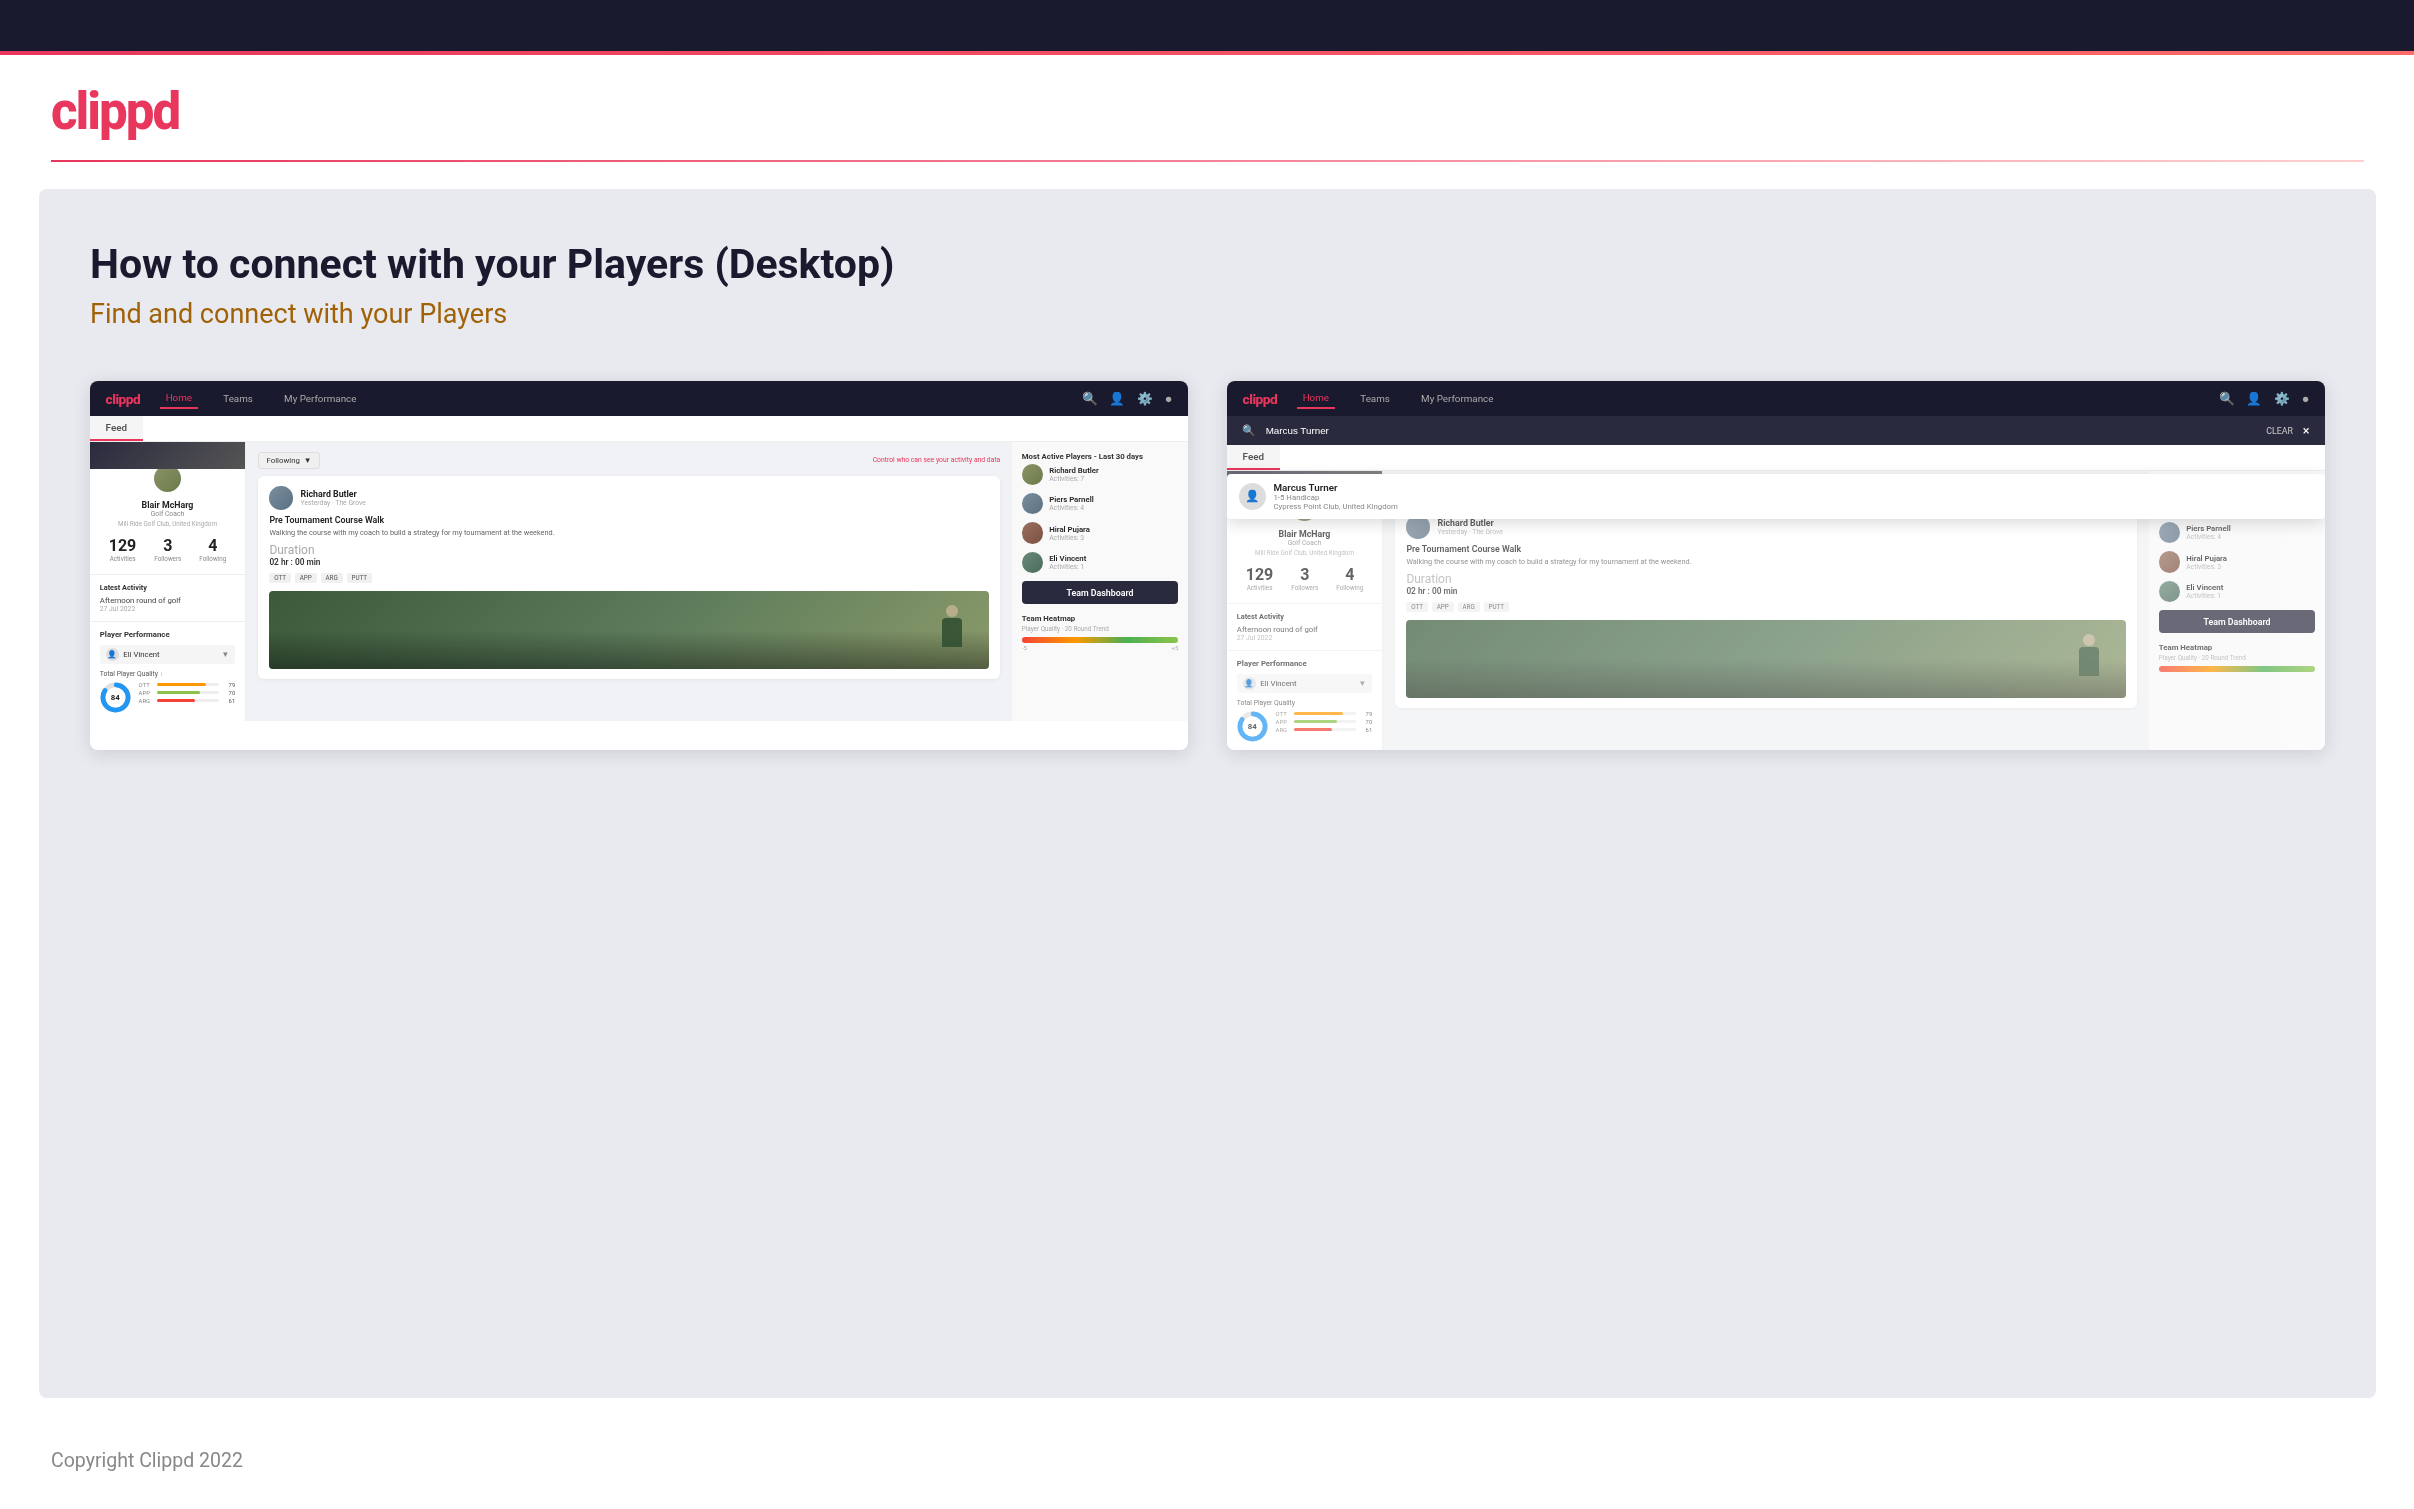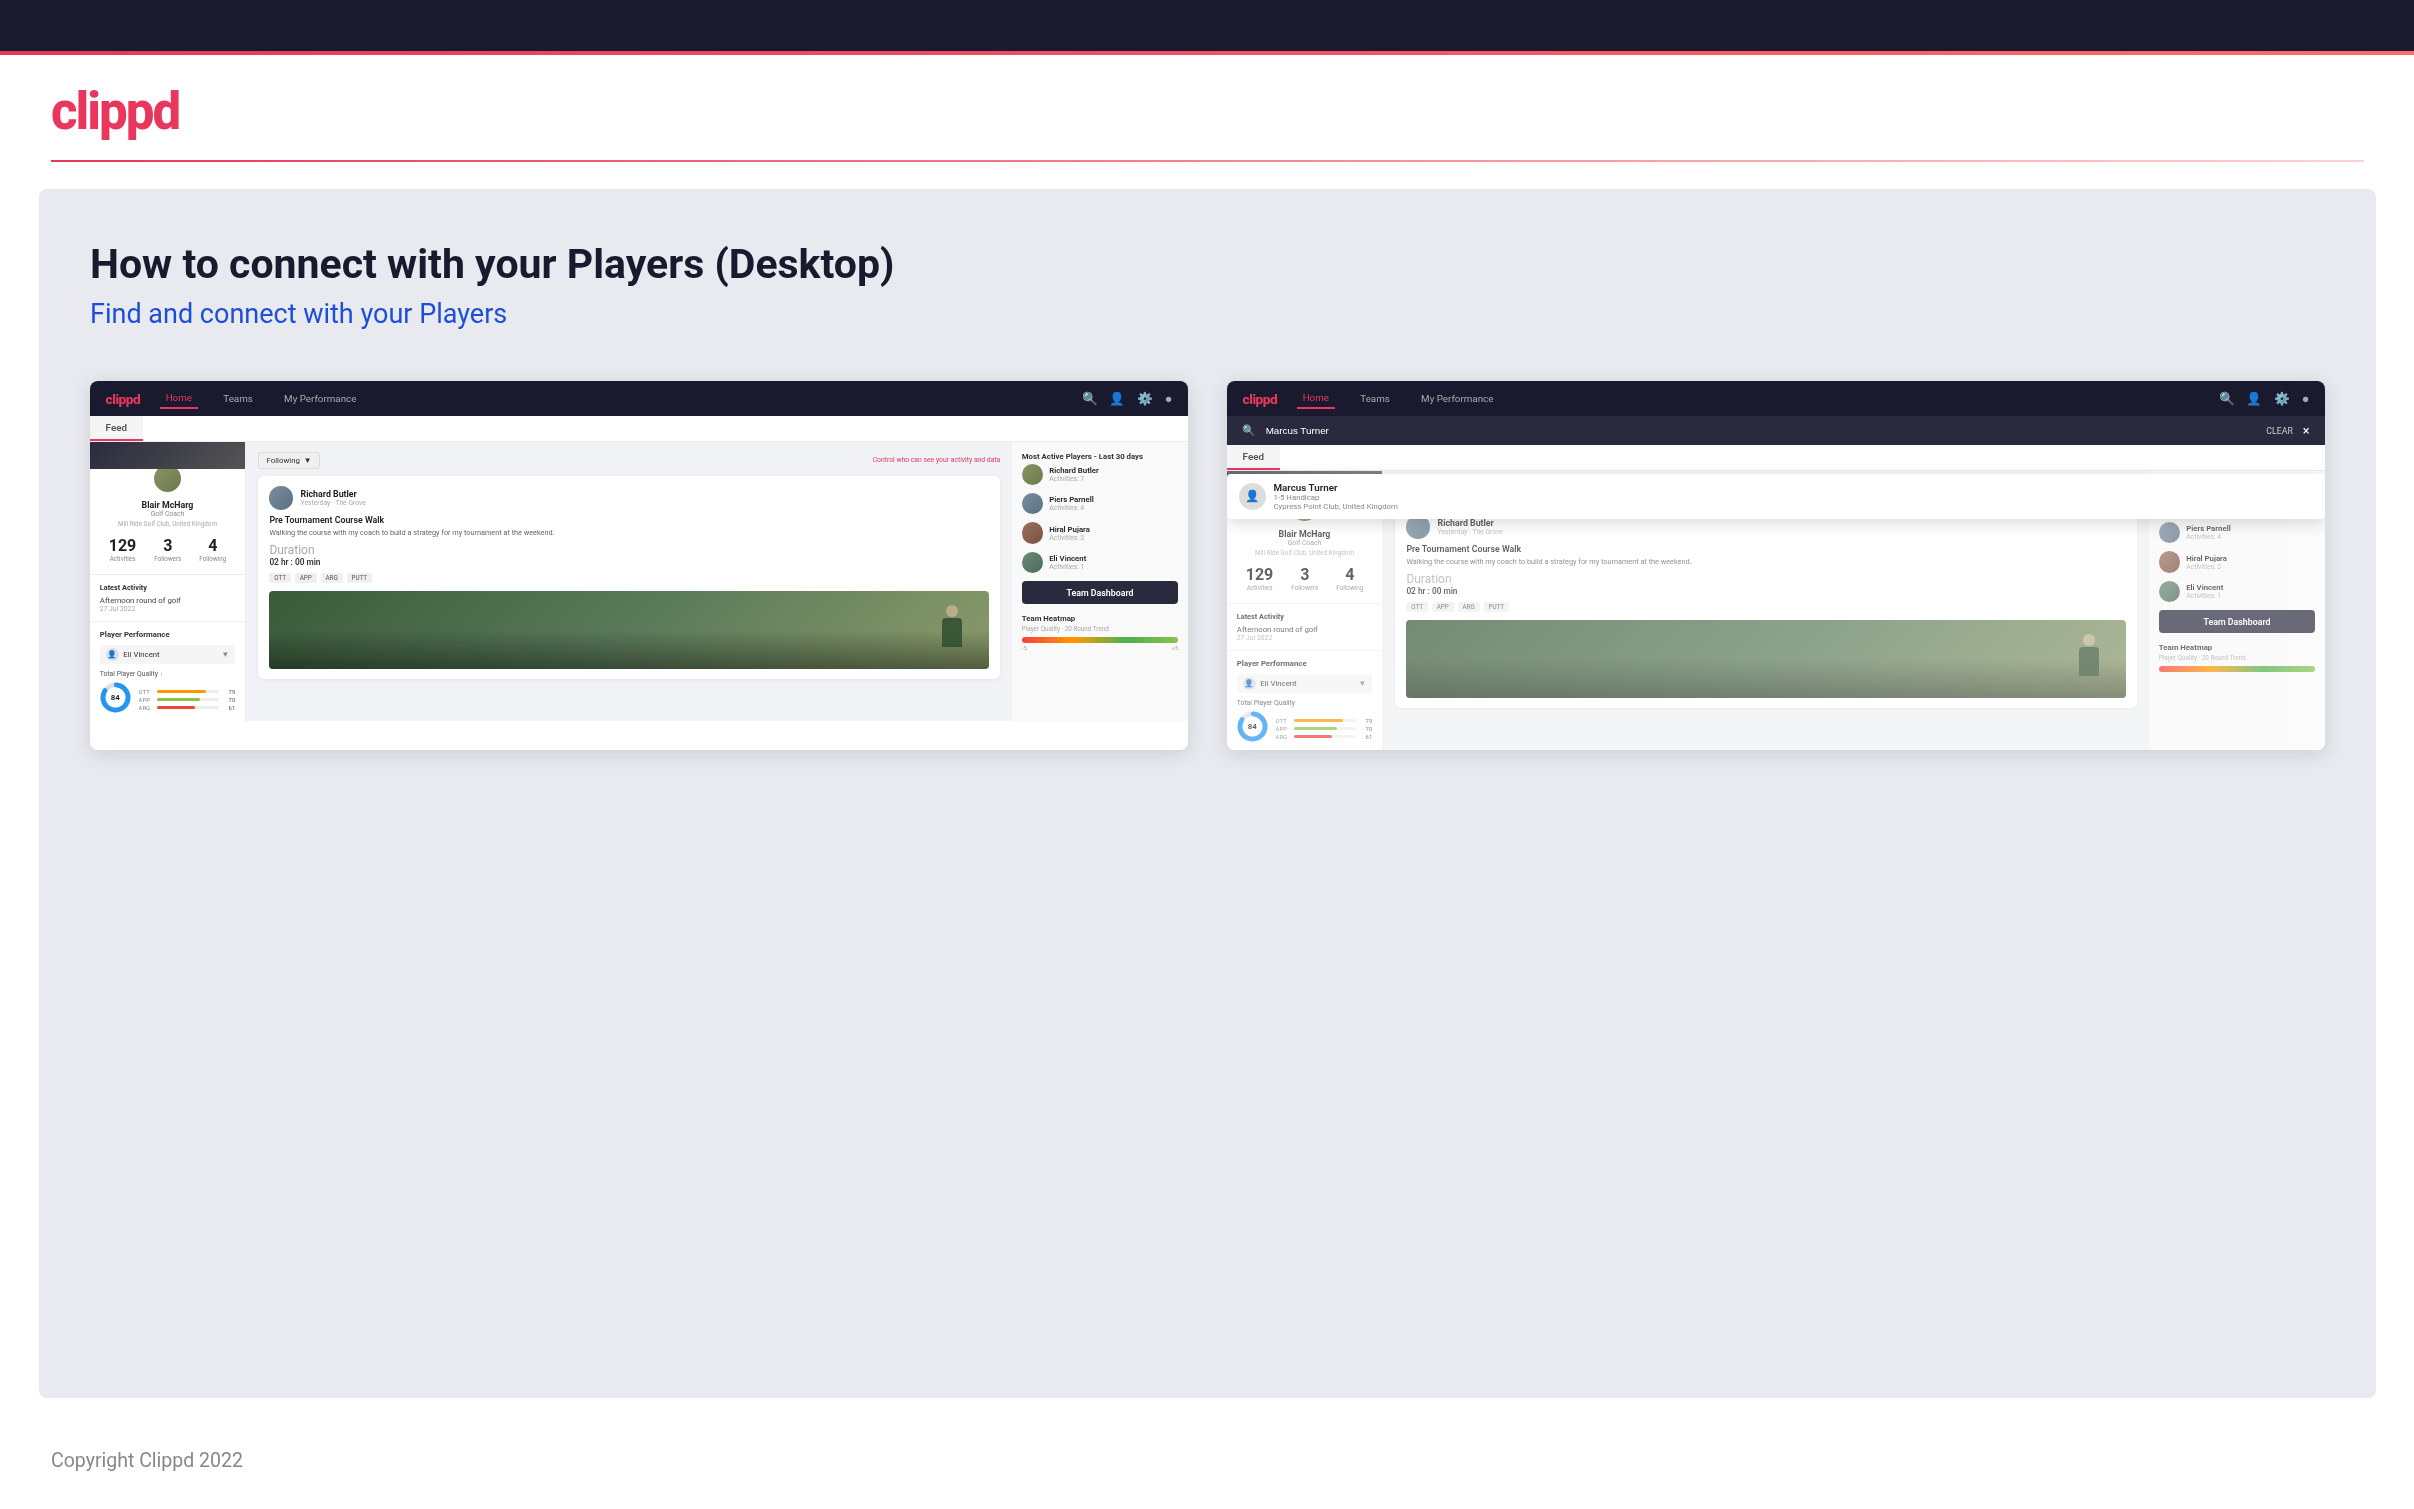--- a/index.html
+++ b/index.html
@@ -58,21 +58,21 @@
 
     .section-title {
       font-size: 41px;
       font-weight: 700;
       color: #1a1a2e;
       margin-bottom: 9.8px;
     }
     .section-subtitle {
       font-size: 27px;
       font-weight: 400;
-      color: #1d4ed8;
+      color: #a16207;
       margin-bottom: 51px;
     }
 
     
     .screenshots-row {
       display: flex;
       gap: 39px;
       margin-bottom: 47px;
     }
 
@@ -312,21 +312,21 @@
     .tpq-label {
       font-size: 6.8px;
       color: #555;
       display: flex;
       align-items: center;
       gap: 2.9px;
       margin-bottom: 3.9px;
     }
     .tpq-score {
       display: flex;
-      align-items: flex-end;
+      align-items: flex-start;
       gap: 7.8px;
     }
     .stats-bars {
       flex: 1;
     }
     .stat-bar-row {
       display: flex;
       align-items: center;
       gap: 2.9px;
       margin-bottom: 2px;

